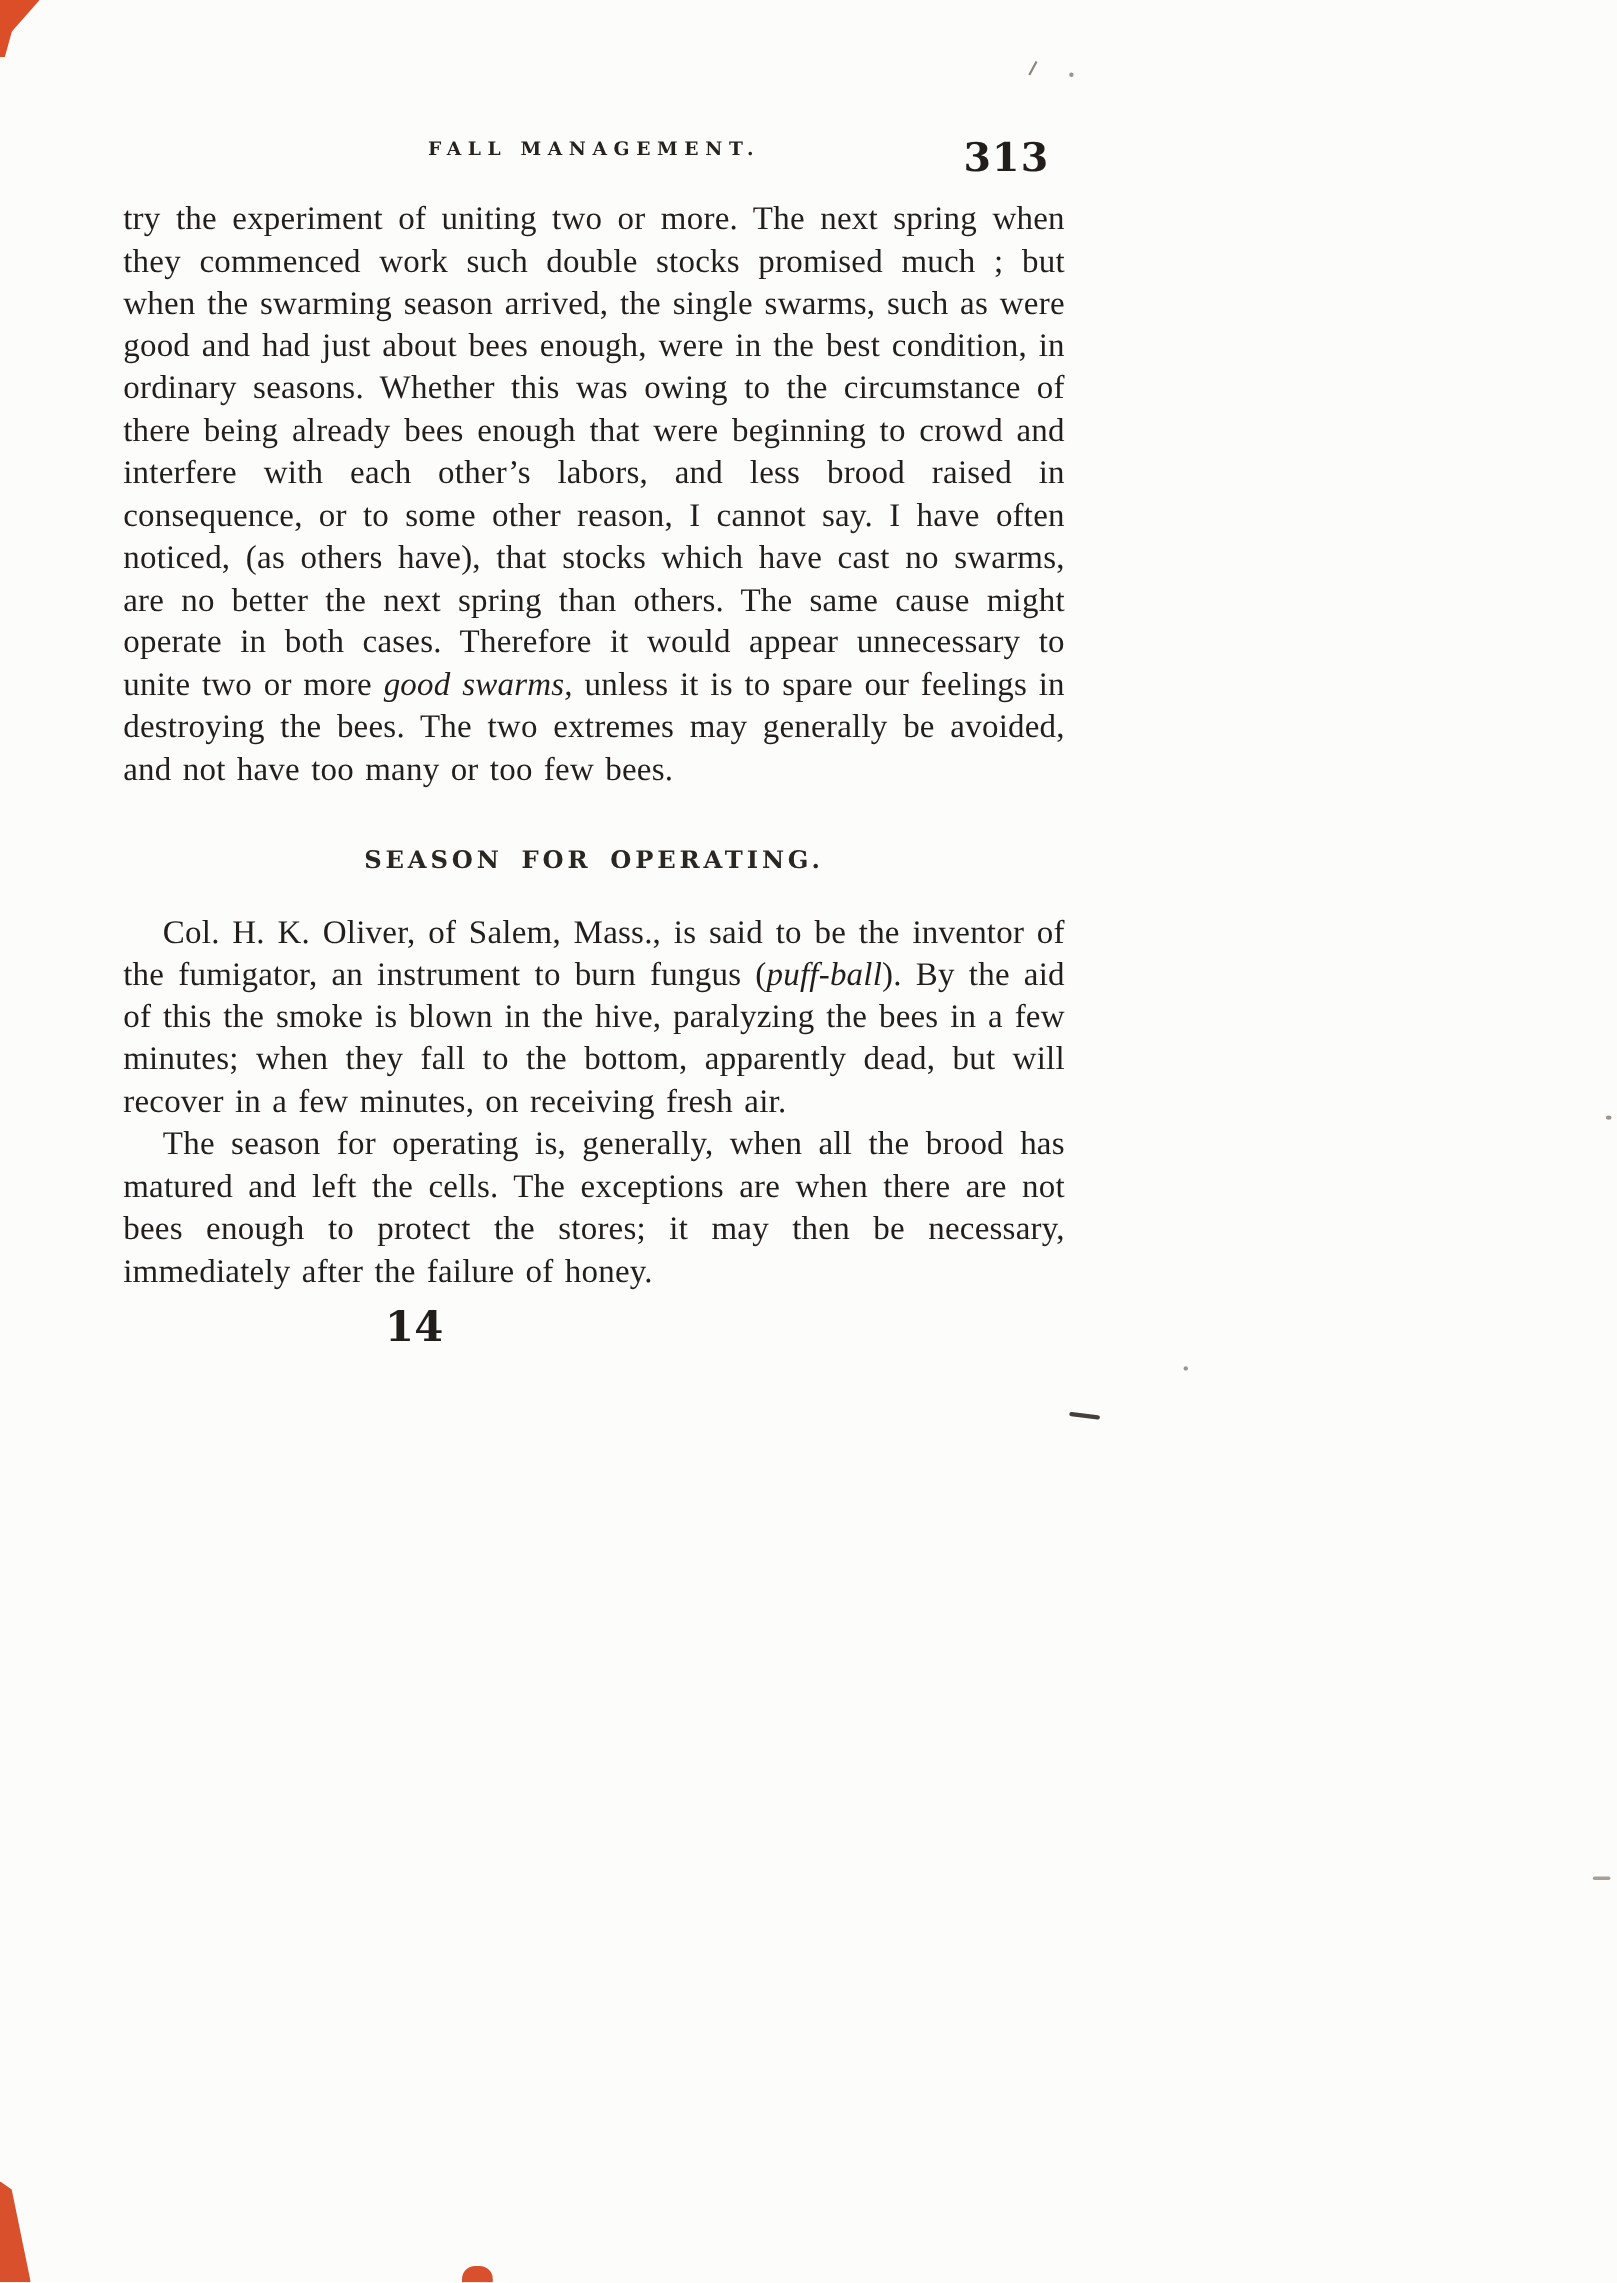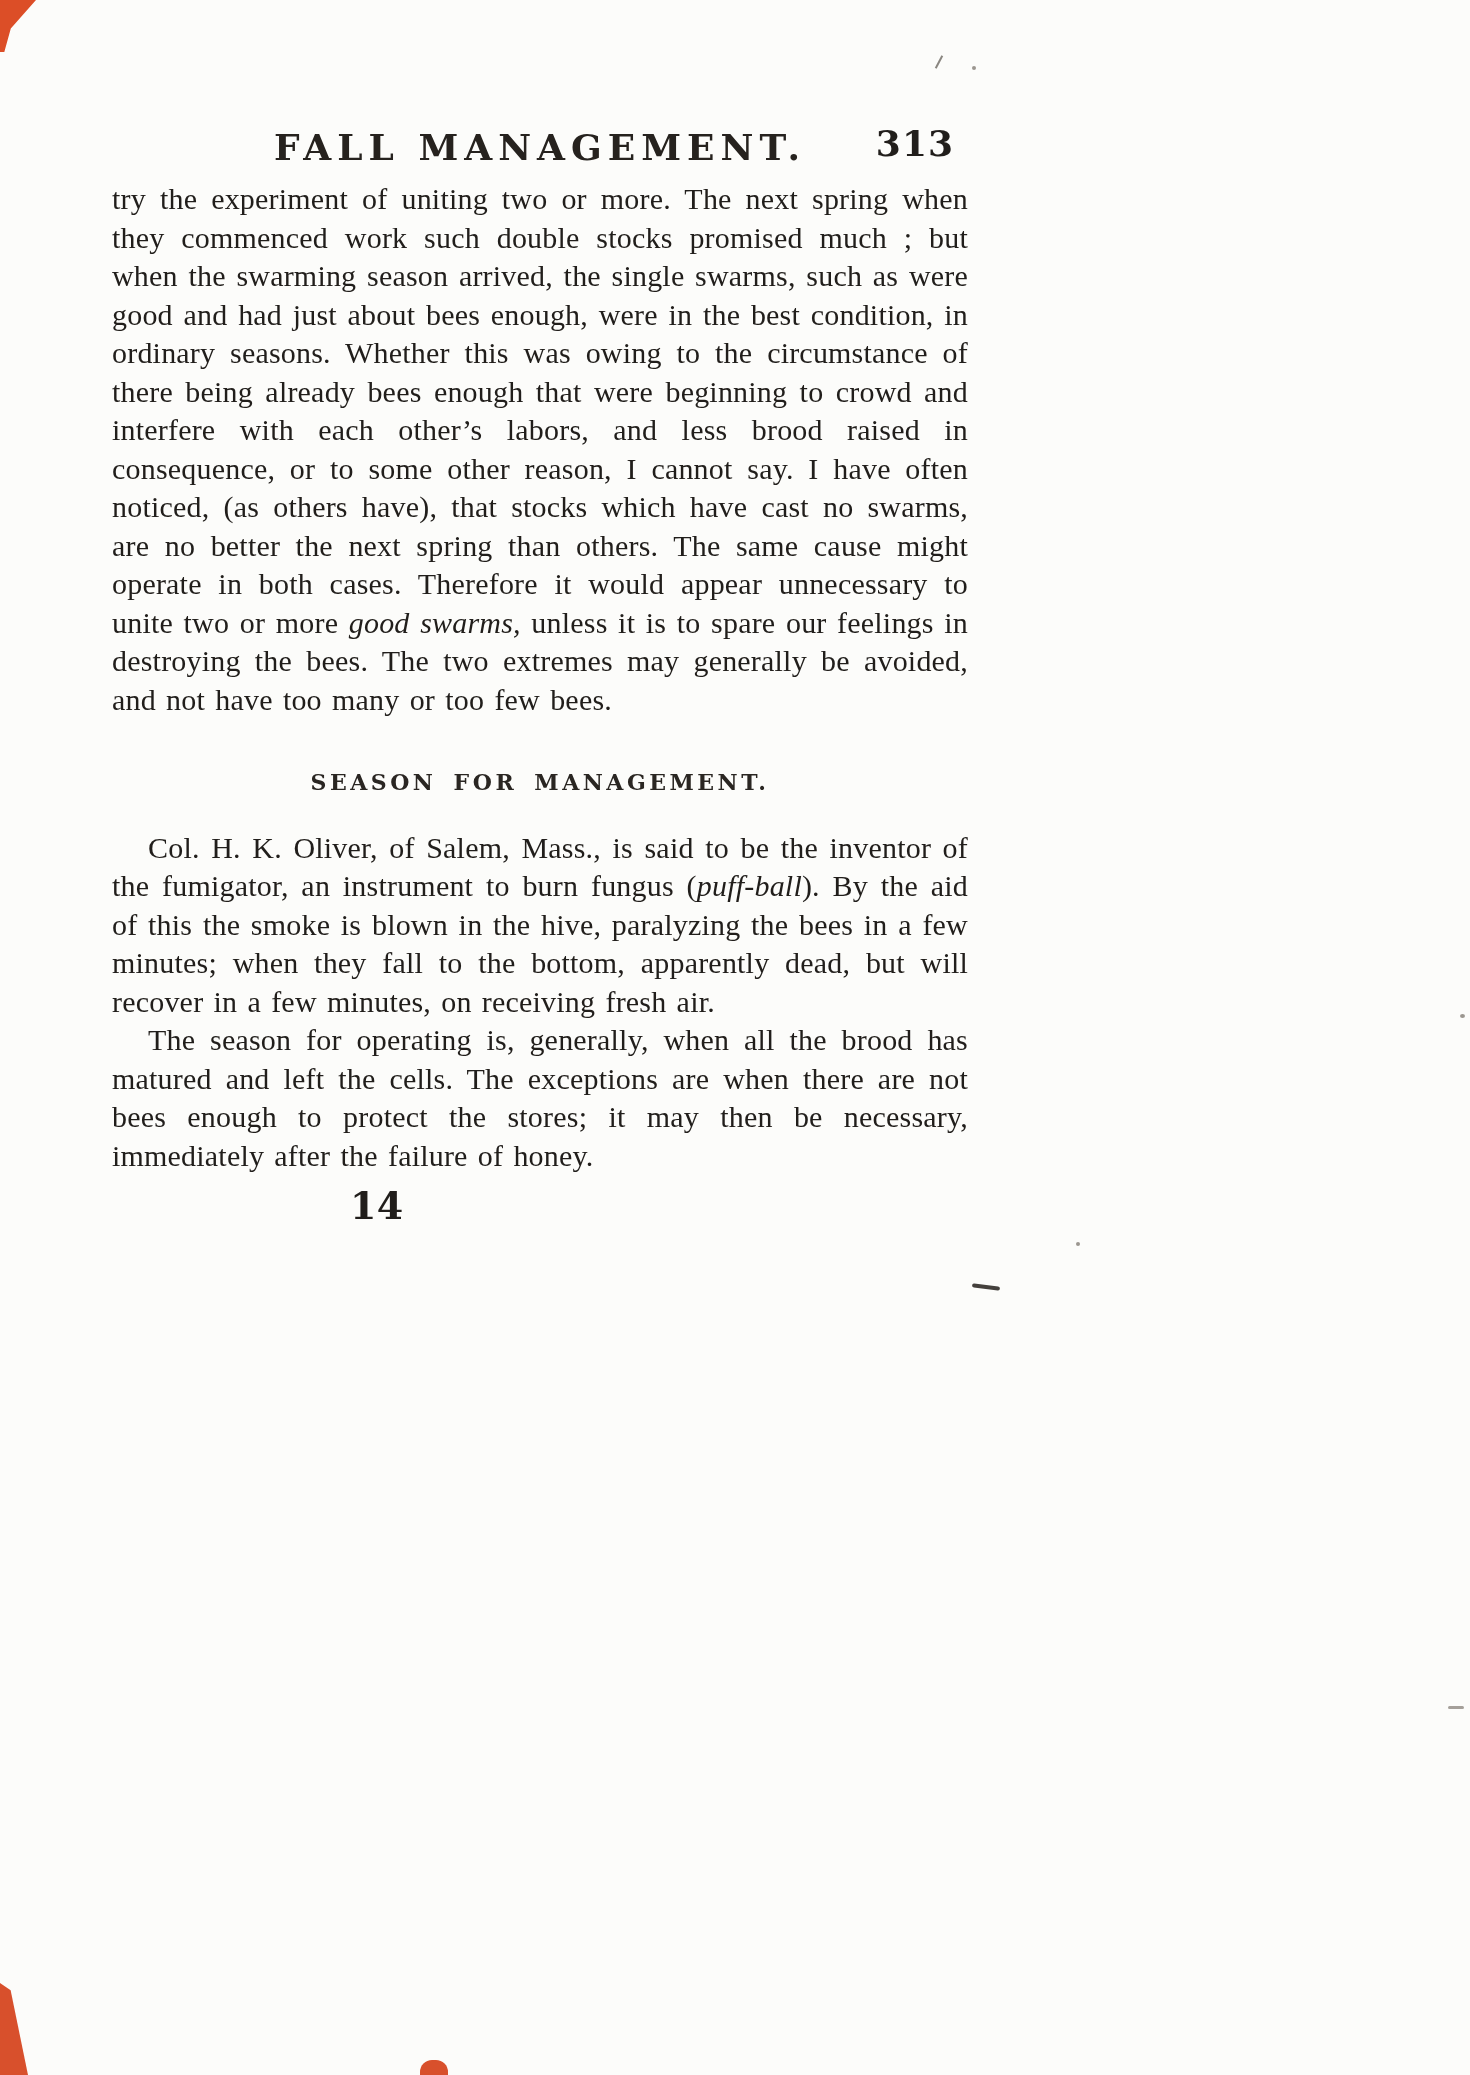--- a/index.html
+++ b/index.html
@@ -19,21 +19,21 @@
 
   
   .page-header {
     position: absolute;
     top: 126px;
     left: 112px;
     width: 856px;
     text-align: center;
   }
   .running-title {
-    font-size: 36px;
+    font-size: 17px;
     font-weight: bold;
     letter-spacing: 6px;
     color: #26221e;
   }
   .page-number {
     position: absolute;
     right: 14px;
     top: -4px;
     font-size: 36px;
     font-weight: bold;
@@ -142,21 +142,21 @@
 
   <div class="page-header">
     <span class="running-title">FALL MANAGEMENT.</span>
     <span class="page-number">313</span>
   </div>
 
   <div class="text-column">
 
     <p class="para"><span>try the experiment of uniting two or more.  The next spring when they commenced work such double stocks promised much ;  but when the swarming season arrived, the single swarms, such as were good and had just about bees enough, were in the best condition, in ordinary seasons.  Whether this was owing to the circumstance of there being already bees enough that were beginning to crowd and interfere with each other’s labors, and less brood raised in consequence, or to some other reason, I cannot say.  I have often noticed, (as others have), that stocks which have cast no swarms, are no better the next spring than others. The same cause might operate in both cases.  Therefore it would appear unnecessary to unite two or more </span><span class="it">good swarms,</span><span> unless it is to spare our feelings in destroying the bees.  The two extremes may generally be avoided, and not have too many or too few bees.</span></p>
 
-    <h2 class="section-heading">SEASON FOR MANAGEMENT.</h2>
+    <h2 class="section-heading">SEASON FOR OPERATING.</h2>
 
     <p class="para indent"><span>Col. H. K. Oliver, of Salem, Mass., is said to be the inventor of the fumigator, an instrument to burn fungus (</span><span class="it">puff-ball</span><span>).  By the aid of this the smoke is blown in the hive, paralyzing the bees in a few minutes; when they fall to the bottom, apparently dead, but will recover in a few minutes, on receiving fresh air.</span></p>
 
     <p class="para indent">The season for operating is, generally, when all the brood has matured and left the cells.  The exceptions are when there are not bees enough to protect the stores; it may then be necessary, immediately after the failure of honey.</p>
 
     <div class="footer-number">14</div>
 
   </div>
 
 </div>

